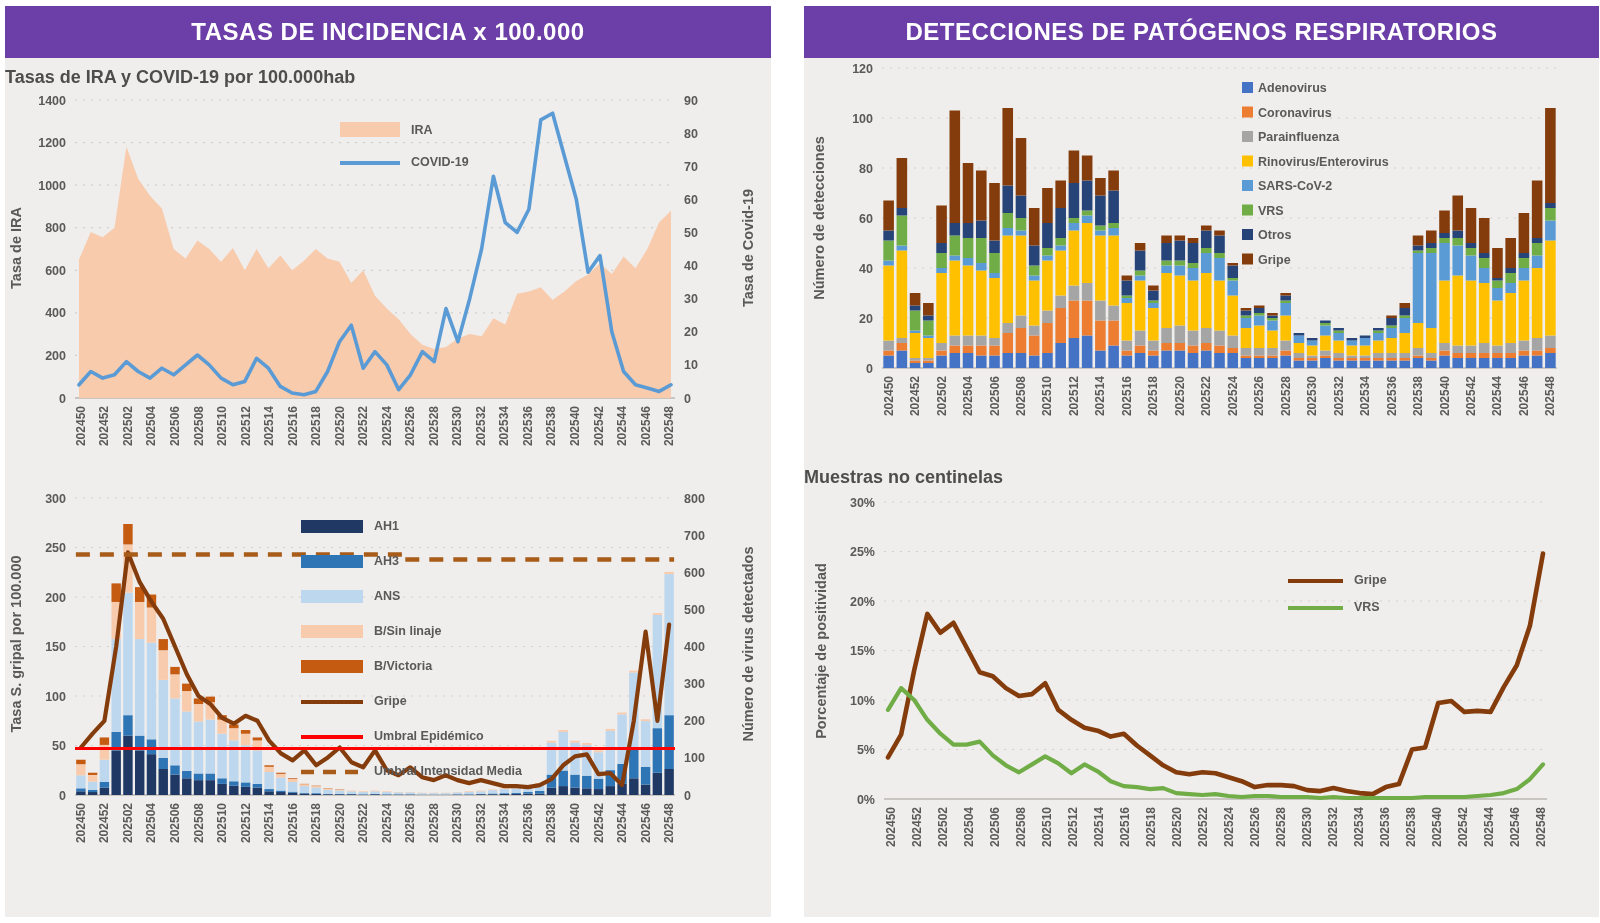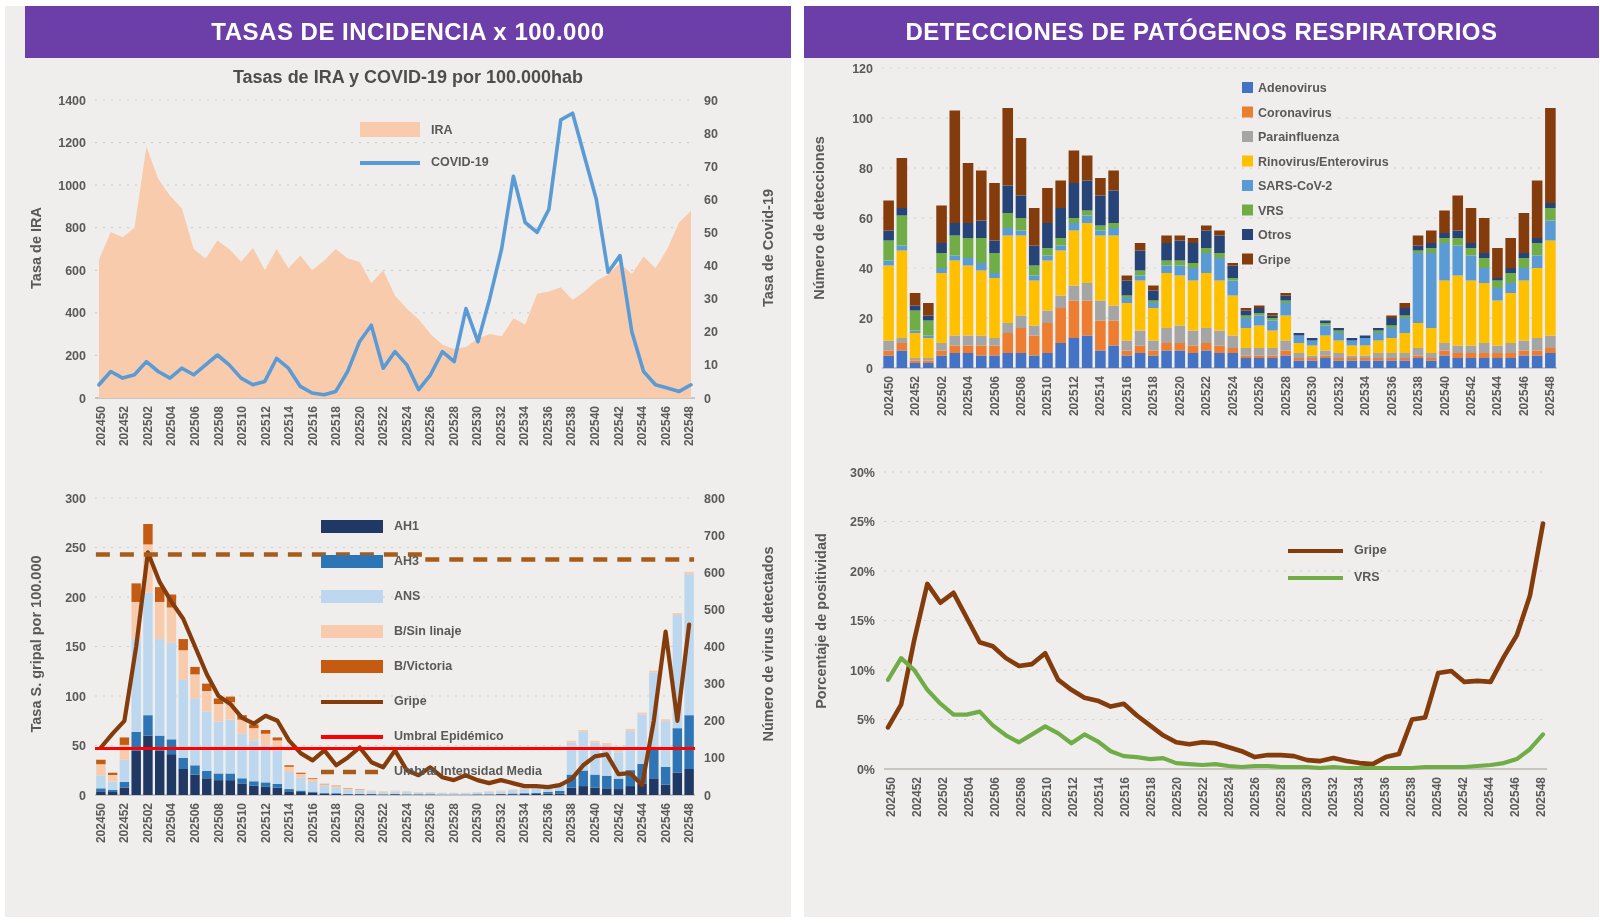--- a/index.html
+++ b/index.html
@@ -1,23 +1,23 @@
 <!DOCTYPE html>
 <html><head>
 <meta charset="utf-8">
 <style>
   html,body{margin:0;padding:0;background:#ffffff;font-family:"Liberation Sans",sans-serif;}
   #stage{position:relative;width:1600px;height:923px;background:#ffffff;overflow:hidden;}
   .panel{position:absolute;top:6px;height:911px;background:#efeeec;}
-  #panelL{left:5px;width:766px;padding-left:20px;}
+  #panelL{left:5px;width:766px;}
   #panelR{left:804px;width:795px;}
   .hdr{height:52px;background:#6c3fa8;color:#ffffff;display:flex;align-items:center;justify-content:center;
        font-size:24px;font-weight:bold;letter-spacing:0.5px;}
   .cbox{position:relative;}
-  .ctitle{text-align:center;font-size:18px;font-weight:bold;color:#4d4d4d;padding-top:9px;height:21px;}
+  .ctitle{font-size:18px;font-weight:bold;color:#4d4d4d;padding-top:9px;height:21px;}
   svg{display:block;}
   svg text{font-family:"Liberation Sans",sans-serif;fill:#595959;}
   .ytitle{font-size:14.5px;font-weight:bold;}
   .tick{font-size:12.5px;font-weight:600;}
   .xtick{font-size:12px;font-weight:600;}
 </style>
 </head>
 <body>
 
 <div id="stage">
@@ -856,20 +856,21 @@
             <rect x="438" y="146.5" width="11" height="11" fill="#70ad47"></rect>
             <text x="454" y="156.5" text-anchor="start" class="tick" font-size="13px">VRS</text>
             <rect x="438" y="171" width="11" height="11" fill="#264478"></rect>
             <text x="454" y="181" text-anchor="start" class="tick" font-size="13px">Otros</text>
             <rect x="438" y="195.5" width="11" height="11" fill="#843c0c"></rect>
             <text x="454" y="205.5" text-anchor="start" class="tick" font-size="13px">Gripe</text>
           </g>
         </svg>
     </div>
     <div class="cbox">
+      <div class="ctitle">Muestras no centinelas</div>
       <svg id="c4" width="795" height="399">
         <text class="ytitle" x="22" y="163" text-anchor="middle" transform="rotate(-90 22 163)">Porcentaje de positividad</text>
       <g>
             <text x="71" y="315.5" text-anchor="end" class="tick">0%</text>
             <line x1="80" x2="743" y1="261.5" y2="261.5" stroke="#d2cfca" stroke-width="1.2" stroke-dasharray="2 6"></line>
             <text x="71" y="266" text-anchor="end" class="tick">5%</text>
             <line x1="80" x2="743" y1="212" y2="212" stroke="#d2cfca" stroke-width="1.2" stroke-dasharray="2 6"></line>
             <text x="71" y="216.5" text-anchor="end" class="tick">10%</text>
             <line x1="80" x2="743" y1="162.5" y2="162.5" stroke="#d2cfca" stroke-width="1.2" stroke-dasharray="2 6"></line>
             <text x="71" y="167" text-anchor="end" class="tick">15%</text>

